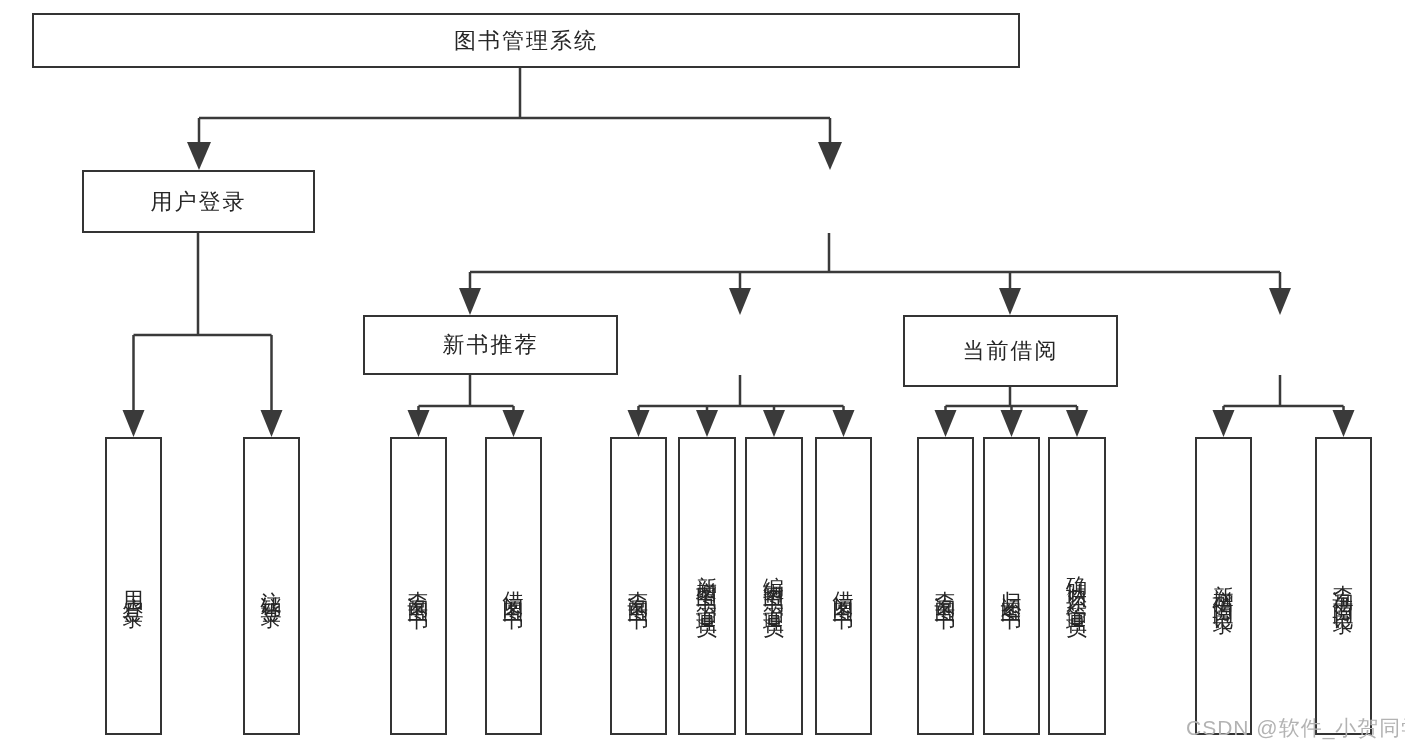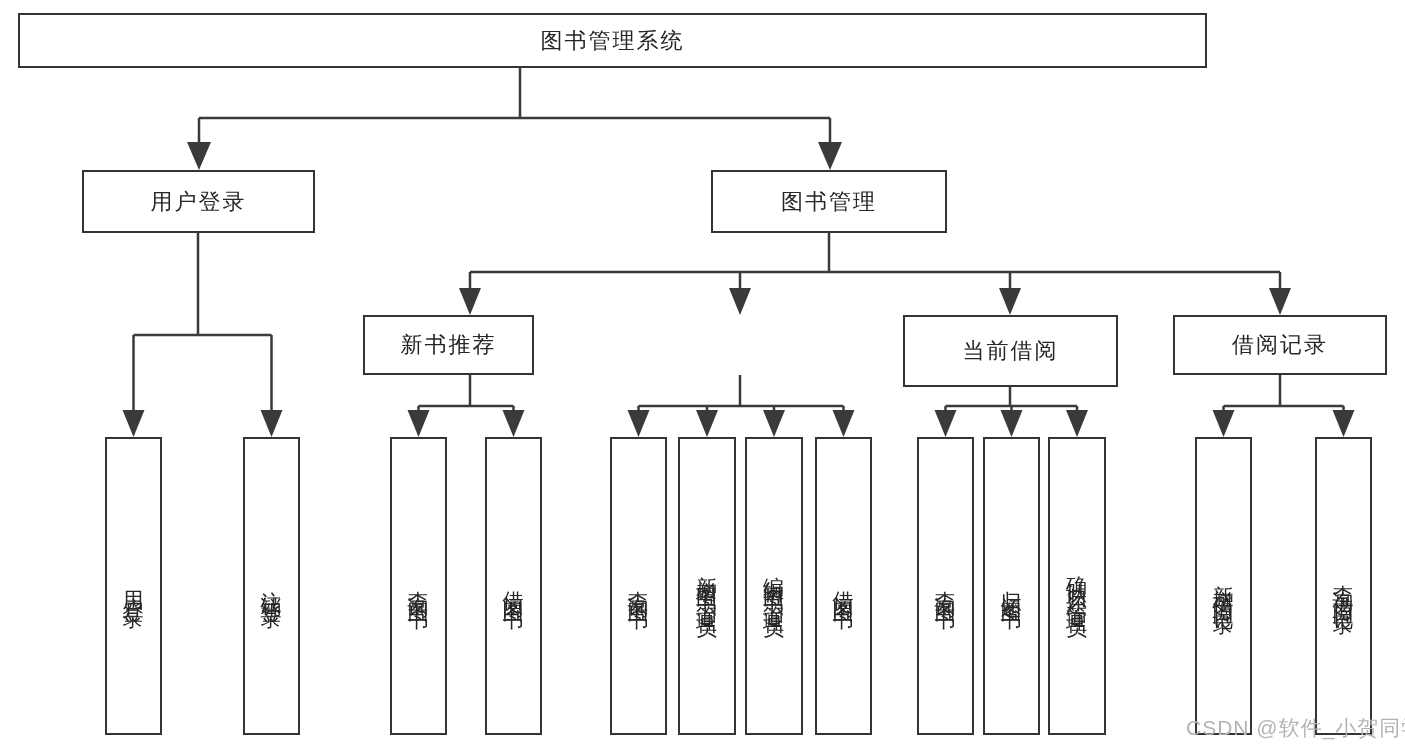--- a/index.html
+++ b/index.html
@@ -59,39 +59,33 @@
       <polygon points="763,410 785,410 774,437"></polygon>
       <polygon points="832.5,410 854.5,410 843.5,437"></polygon>
       <polygon points="934.5,410 956.5,410 945.5,437"></polygon>
       <polygon points="1000.5,410 1022.5,410 1011.5,437"></polygon>
       <polygon points="1066,410 1088,410 1077,437"></polygon>
       <polygon points="1212.5,410 1234.5,410 1223.5,437"></polygon>
       <polygon points="1332.5,410 1354.5,410 1343.5,437"></polygon>
     </g>
   </svg>
 
-  <div class="box h" style="left:18px;top:13px;width:1189px;height:55px">
+  <div class="box h" style="left:32px;top:13px;width:988px;height:55px">
     <span>图书管理系统</span>
   </div>
 
   <div class="box h" style="left:82px;top:170px;width:233px;height:63px">
     <span>用户登录</span>
   </div>
-  <div class="box h" style="left:711px;top:170px;width:236px;height:63px">
-    <span>图书管理</span>
-  </div>
 
-  <div class="box h" style="left:363px;top:315px;width:171px;height:60px">
+  <div class="box h" style="left:363px;top:315px;width:255px;height:60px">
     <span>新书推荐</span>
   </div>
   <div class="box h" style="left:903px;top:315px;width:215px;height:72px">
     <span>当前借阅</span>
-  </div>
-  <div class="box h" style="left:1173px;top:315px;width:214px;height:60px">
-    <span>借阅记录</span>
   </div>
 
   <div class="box v" style="left:105px;top:437px;width:57px;height:298px">
     <span>用户登录</span>
   </div>
   <div class="box v" style="left:243px;top:437px;width:57px;height:298px">
     <span>注销登录</span>
   </div>
   <div class="box v" style="left:390px;top:437px;width:57px;height:298px">
     <span>查询图书</span>

